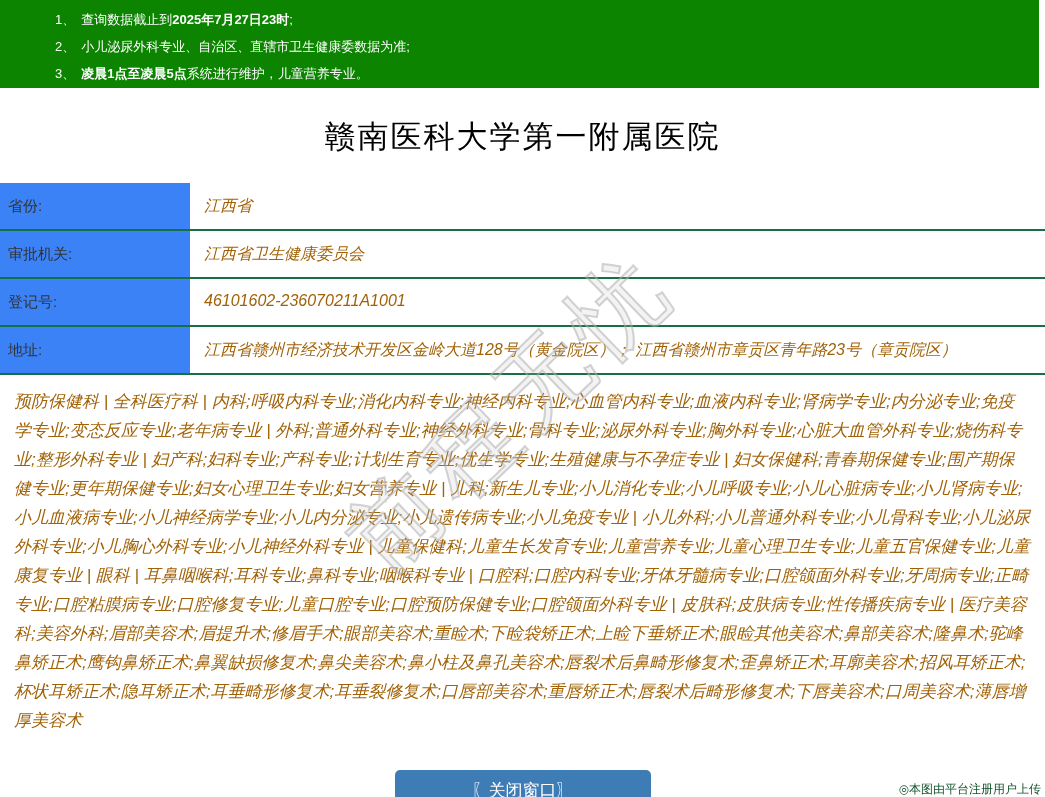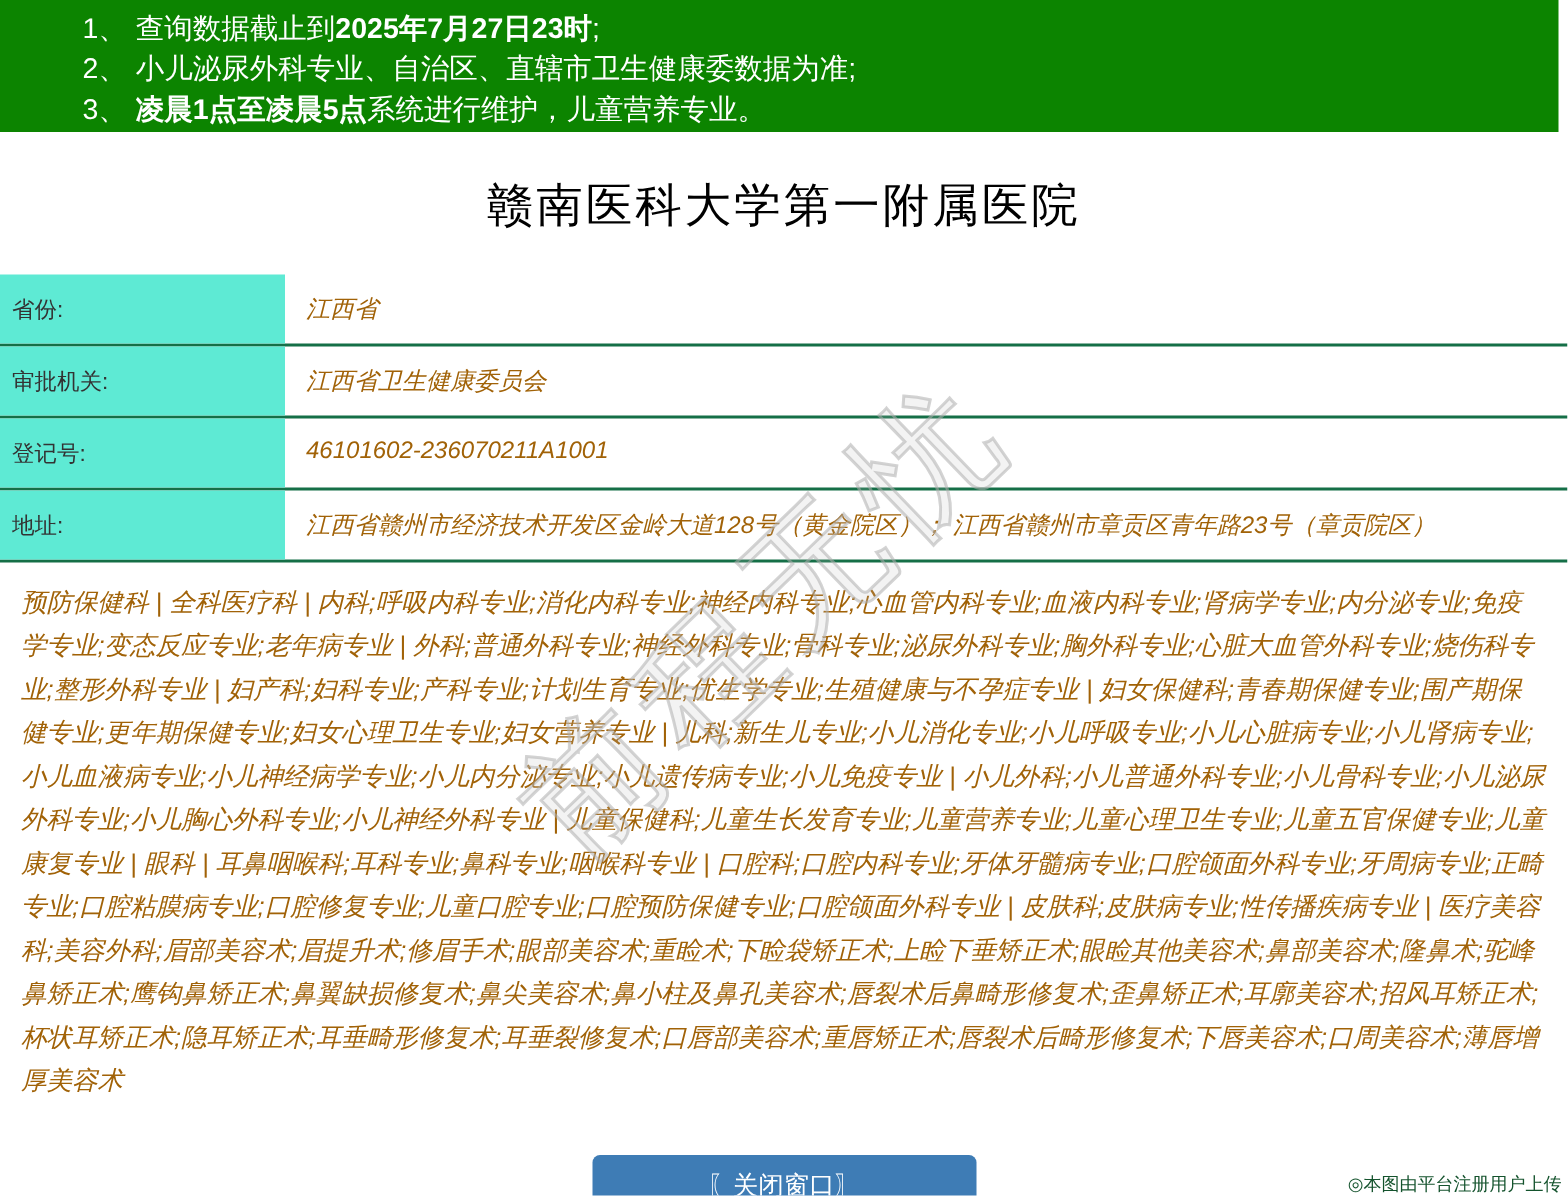--- a/index.html
+++ b/index.html
@@ -13,21 +13,21 @@
 
   
   .banner {
     width: 1039px;
     height: 88px;
     background: #0c8400;
     padding: 6px 0 0 55px;
   }
   .notice-line {
     color: #ffffff;
-    font-size: 19px;
+    font-size: 13px;
     line-height: 27px;
     height: 27px;
     white-space: nowrap;
   }
   .notice-line .num { margin-right: 6px; }
   .notice-line strong { font-weight: bold; }
 
   
   .page-title {
     margin: 28px 0 25px 0;
@@ -42,21 +42,21 @@
   .info-table { width: 1045px; }
   .info-row {
     display: flex;
     align-items: stretch;
     border-bottom: 2px solid #156f47;
   }
   .info-row:last-child { border-bottom: none; }
   .field-label {
     width: 190px;
     flex: 0 0 190px;
-    background: #5eead4;
+    background: #3b82f6;
     color: #333333;
     font-size: 15px;
     padding: 14px 8px 13px 8px;
   }
   .field-value {
     flex: 1;
     color: #a16207;
     font-size: 16px;
     padding: 13px 14px 12px 14px;
     font-style: italic;

